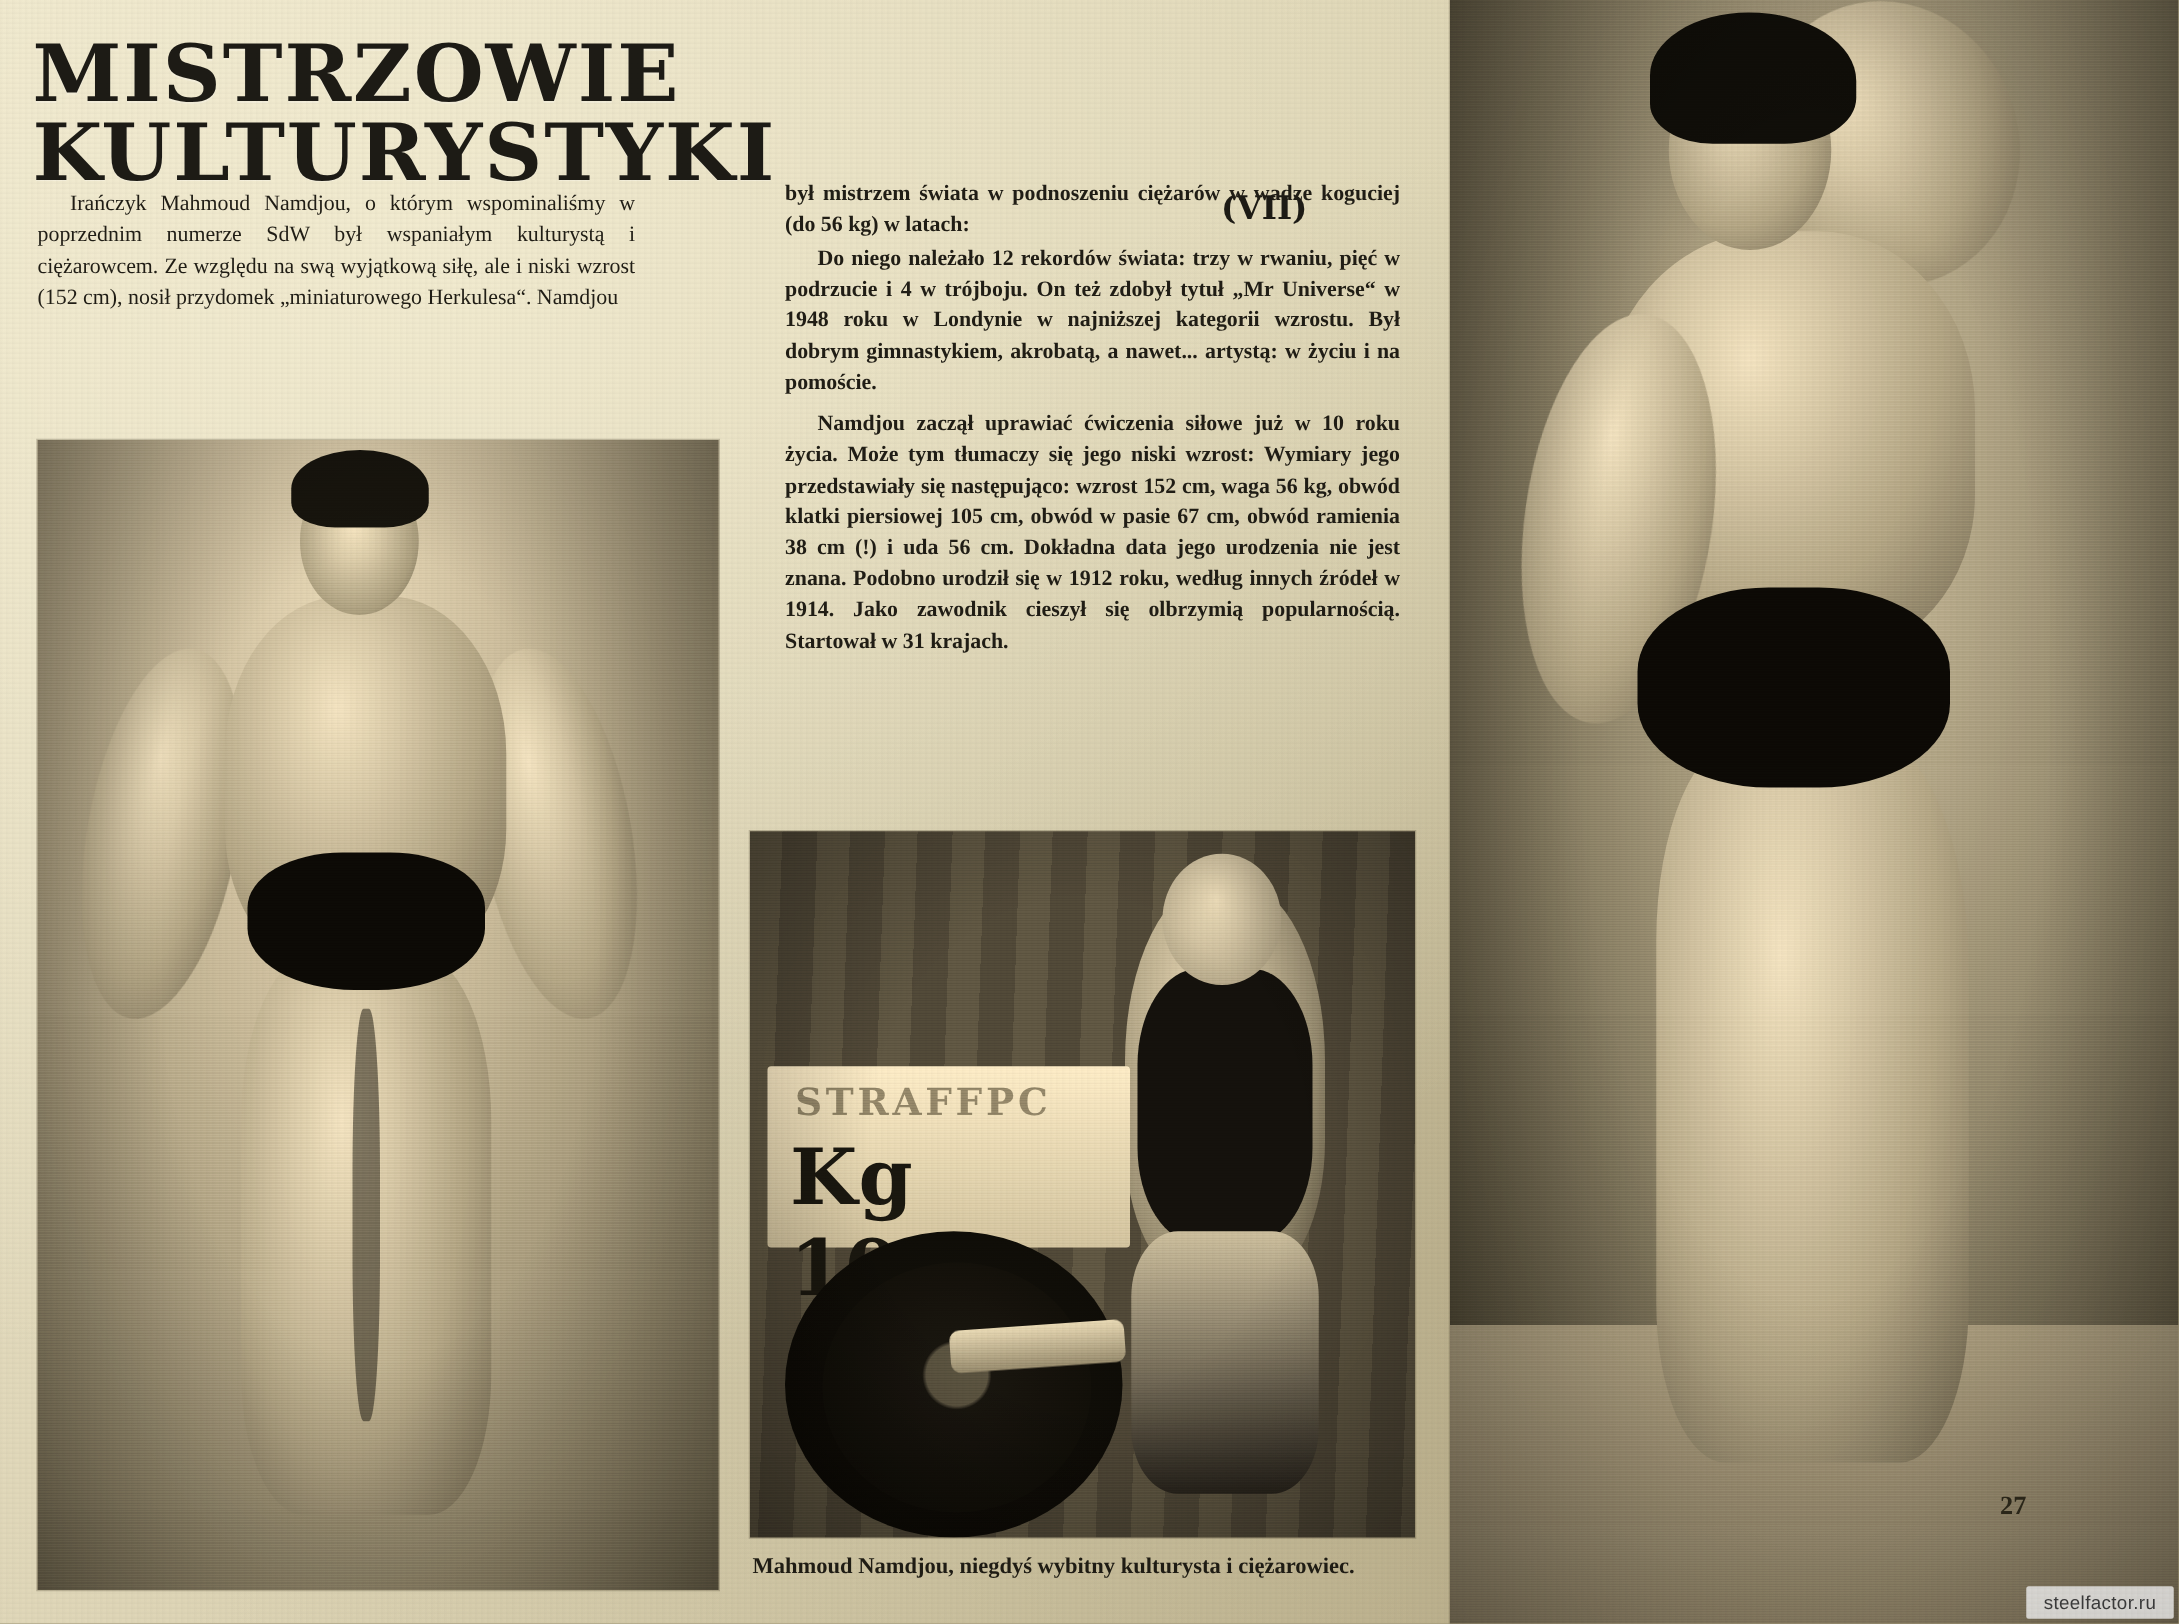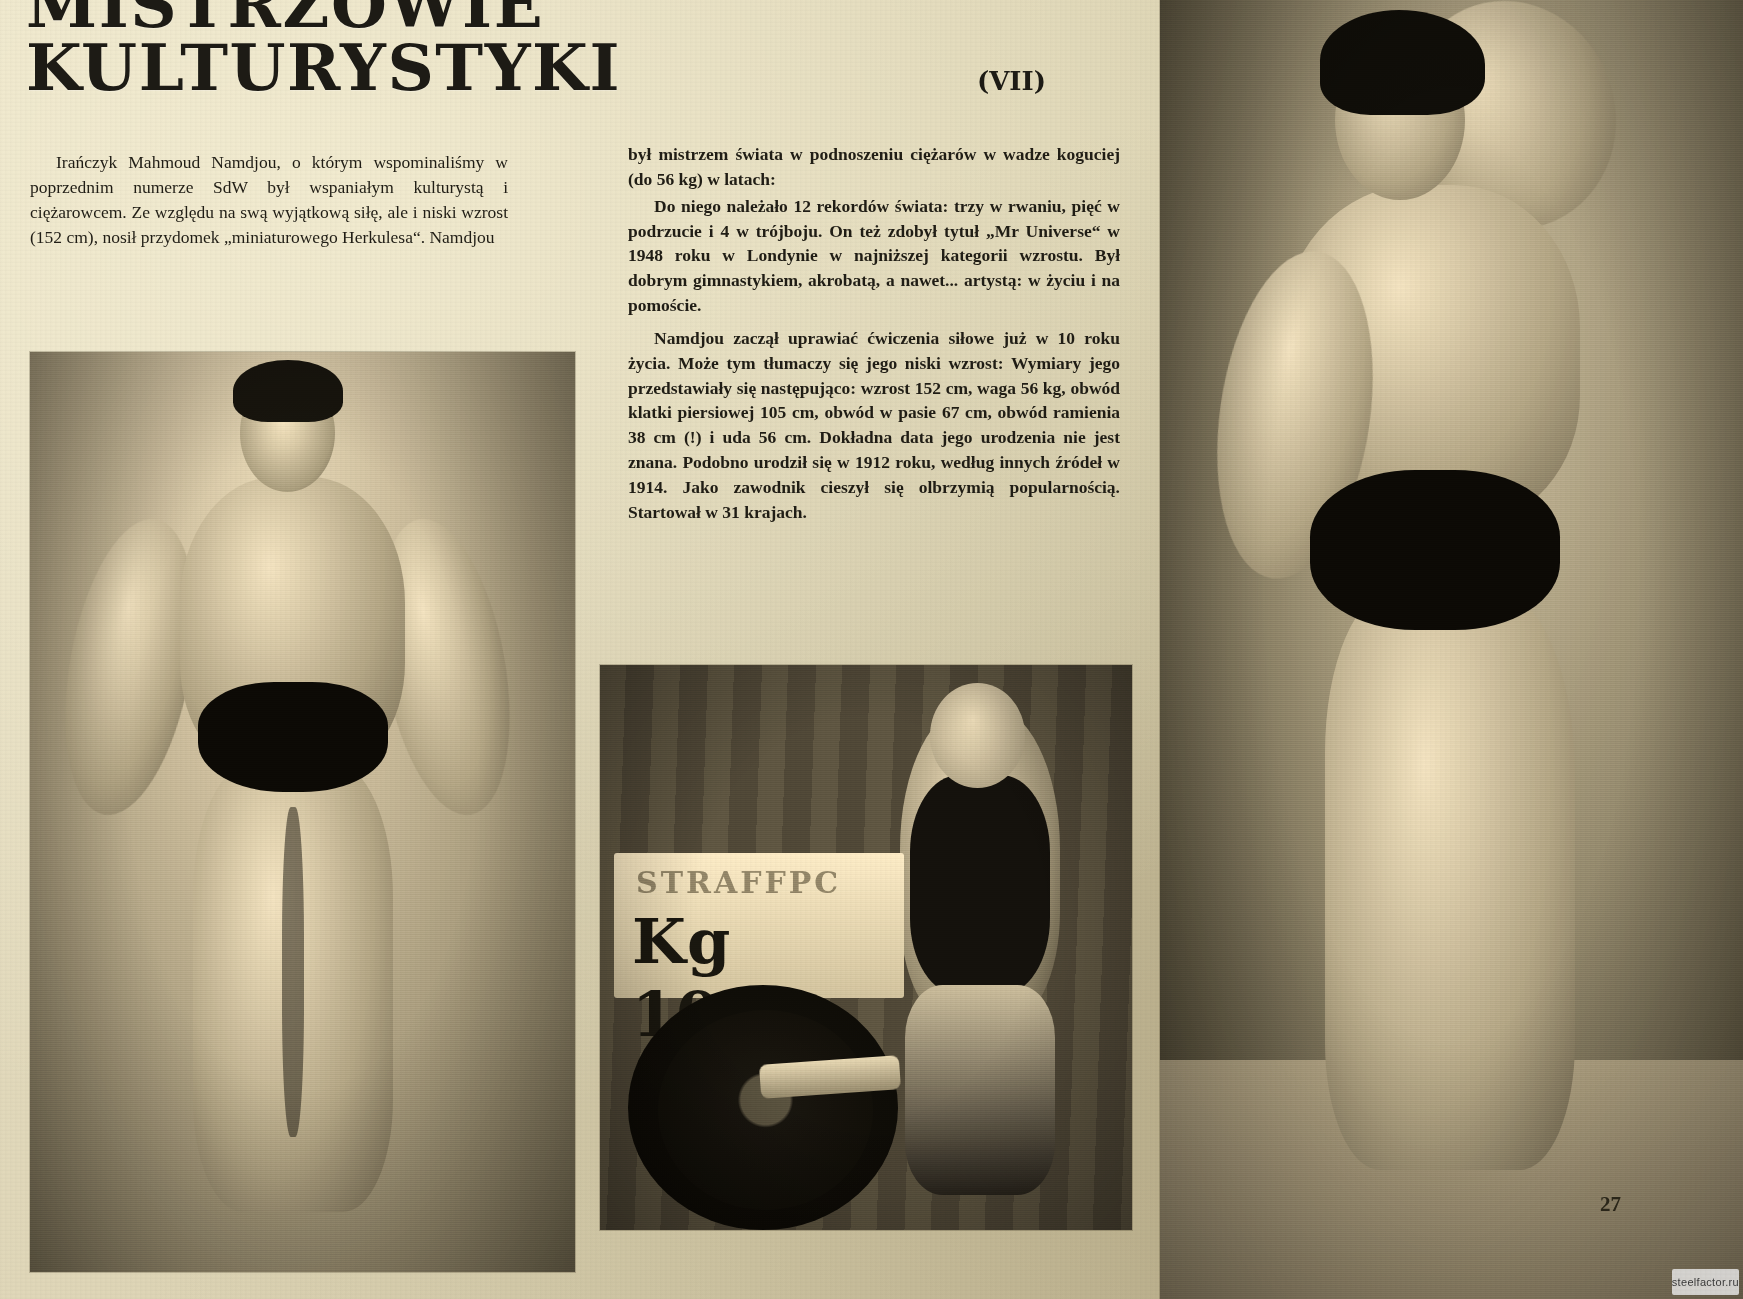--- a/index.html
+++ b/index.html
@@ -39,20 +39,21 @@
   
   .headline {
     position: absolute;
     left: 26px;
     top: 28px;
     width: 1020px;
     height: 72px;
     display: flex;
     align-items: flex-end;
     color: #1d1b15;
+    flex-direction: column;
   }
   .headline .main {
     font-family: "DejaVu Serif", serif;
     font-weight: 700;
     font-size: 63px;
     letter-spacing: 1.5px;
     line-height: 1;
     transform: scaleX(1.02);
     transform-origin: left bottom;
     text-shadow: 0 1px 0 rgba(255,255,255,0.25);
@@ -236,27 +237,27 @@
     font-size: 21px;
     font-weight: 700;
   }
 
   
   #watermark {
     position: absolute;
     right: 4px;
     bottom: 4px;
     height: 26px;
-    padding: 0 0;
+    padding: 0 14px;
     display: flex;
     align-items: center;
     background: rgba(235,235,235,0.82);
     color: #3a3a3a;
     font-family: "Liberation Sans", sans-serif;
-    font-size: 11px;
+    font-size: 15px;
     letter-spacing: .3px;
     border-radius: 2px;
   }
 </style>
 </head>
 <body>
 
 <div class="page">
 
   <div class="headline">
@@ -310,20 +311,21 @@
     <div class="fig-body" id="rf-torso"></div>
     <div class="fig-body" id="rf-arm-fr"></div>
     <div class="fig-body" id="rf-legs"></div>
     <div class="fig-dark" id="rf-trunks"></div>
     <div class="fig-body" id="rf-head"></div>
     <div class="fig-dark" id="rf-hair"></div>
     <div class="grain"></div>
     <div class="vignette"></div>
   </div>
 
+  <div id="caption">Mahmoud Namdjou, niegdyś wybitny kulturysta i ciężarowiec.</div>
 
   <div id="page-number">27</div>
 
   <div id="watermark">
     <span>steelfactor.ru</span>
   </div>
 
 </div>
 
 </body></html>

